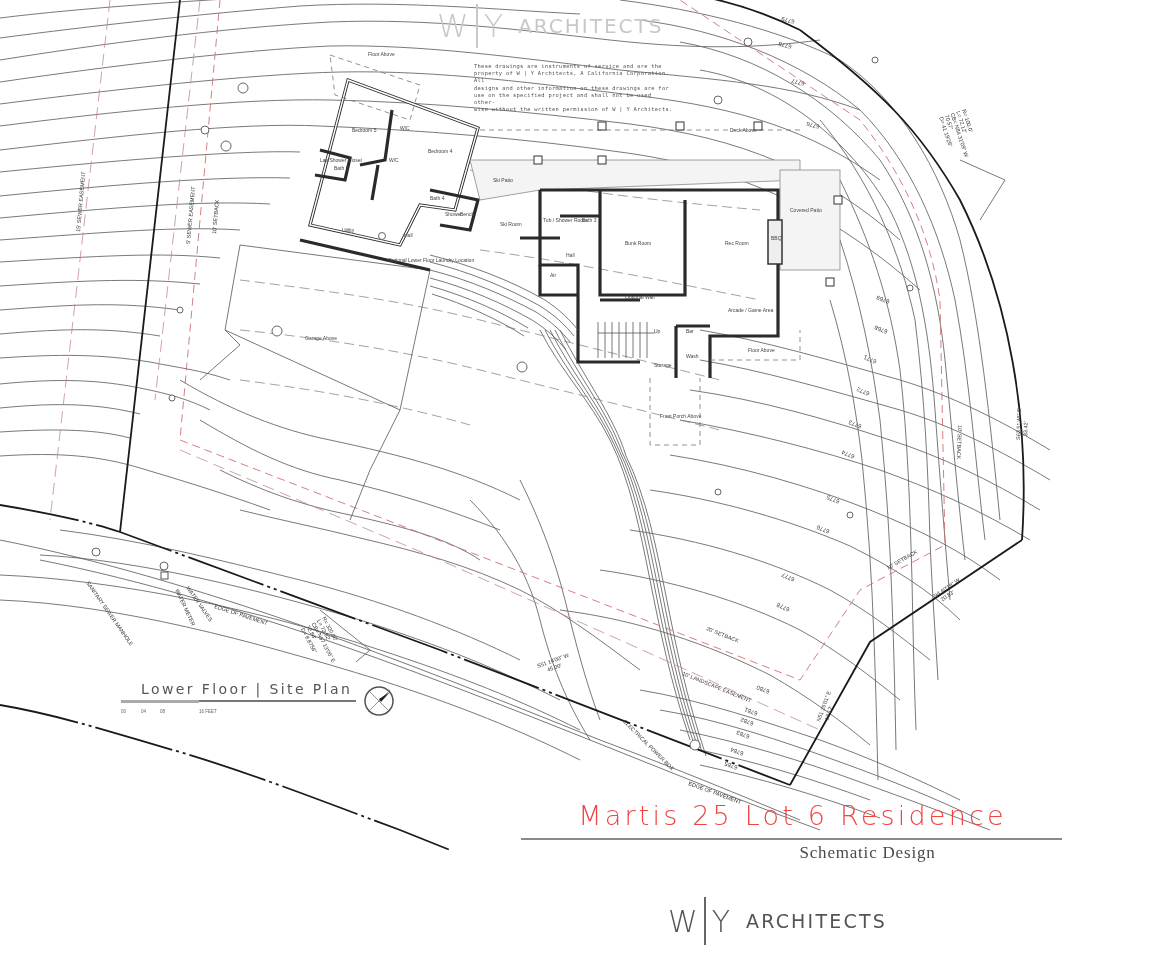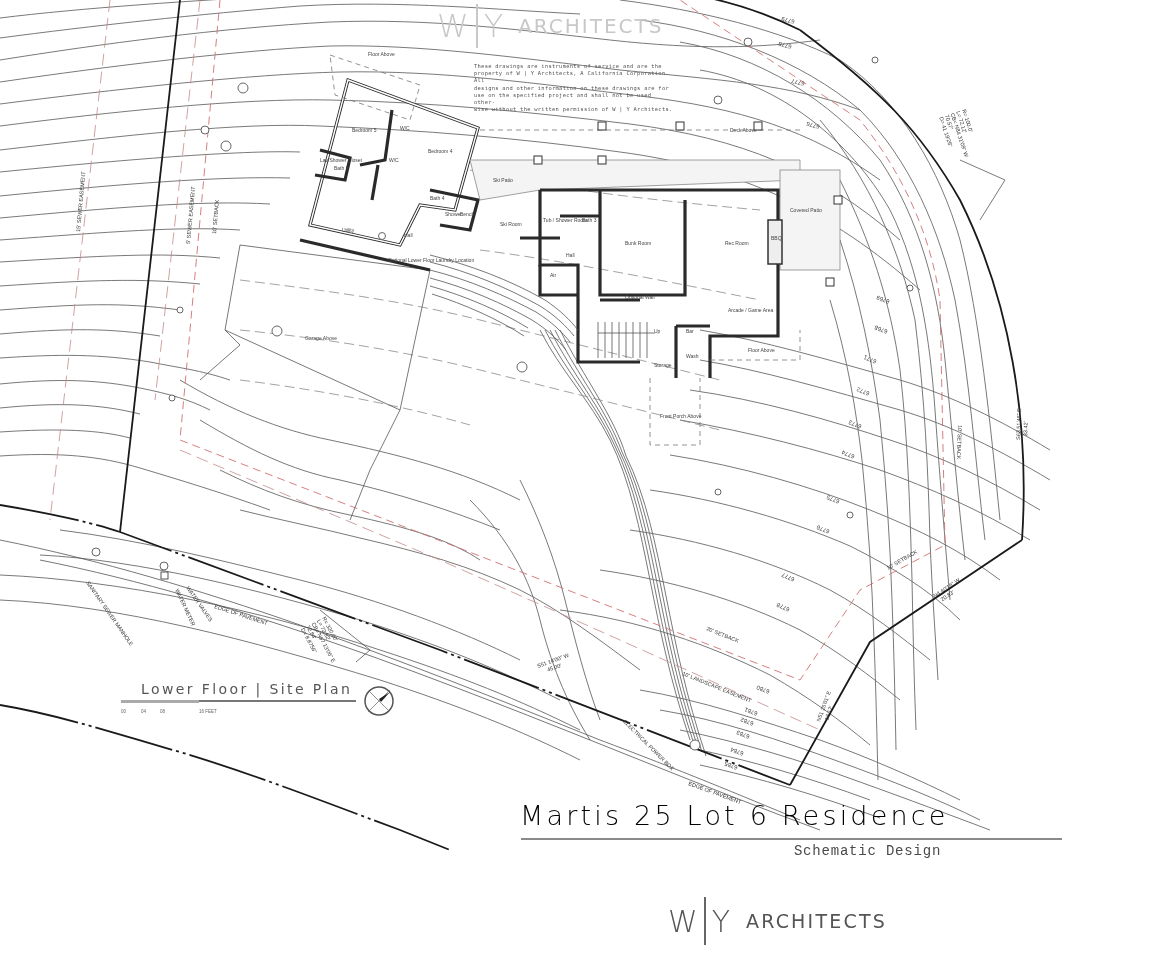--- a/index.html
+++ b/index.html
@@ -29,23 +29,23 @@
 
   .disclaimer { position:absolute; left:474px; top:63px; width:200px; font-family:"DejaVu Sans Mono", monospace; font-size:5.4px; line-height:7.2px; color:#555; letter-spacing:0.3px; }
 
   .plan-title { position:absolute; left:121px; top:681px; font-family:"DejaVu Sans", sans-serif; font-size:14px; letter-spacing:2.4px; color:#555;margin-left:20px; }
   .scale-bar { position:absolute; left:121px; top:700px; width:235px; height:2px; background:#777; }
   .scale-fill { position:absolute; left:121px; top:700px; width:78px; height:3px; background:#aaa; }
   .scale-ticks { position:absolute; left:121px; top:703px; font-family:"Liberation Sans", sans-serif; font-size:4.5px; color:#666; }
   .scale-ticks span { position:absolute; top:6px; white-space:nowrap; }
   .north-arrow { position:absolute; left:362px; top:684px; width:34px; height:34px; }
 
-  .project-title { position:absolute; left:520px; top:800px; width:545px; font-family:"DejaVu Sans", sans-serif; font-size:27px; letter-spacing:3.2px; color:#000000; font-weight:300; }
+  .project-title { position:absolute; left:520px; top:800px; width:545px; text-align:center; font-family:"DejaVu Sans", sans-serif; font-size:27px; letter-spacing:3.2px; color:#ef4444; font-weight:300; }
   .title-rule { position:absolute; left:521px; top:838px; width:541px; height:1.5px; background:#8a8a8a; }
-  .project-subtitle { position:absolute; left:520px; top:843px; width:357px; text-align:center; font-family:Liberation Mono, monospace; font-size:14px; letter-spacing:0.8px; color:#4a4a4a; padding-left:150px; box-sizing:border-box; width:545px; }
+  .project-subtitle { position:absolute; left:520px; top:843px; width:357px; text-align:center; font-family:Liberation Serif, serif; font-size:17px; letter-spacing:0.8px; color:#4a4a4a; padding-left:150px; box-sizing:border-box; width:545px; }
   .logo { position:absolute; left:668px; top:898px; height:46px; display:flex; align-items:center; color:#555; }
   .logo .l-letter { font-family:"DejaVu Sans", sans-serif; font-size:30px; font-weight:300; }
   .logo .l-bar { display:inline-block; width:2px; height:48px; background:#666; margin:0 6px; }
   .logo .l-word { font-family:"DejaVu Sans", sans-serif; font-size:19px; letter-spacing:2.2px; margin-left:16px; }
 </style>
 </head>
 <body>
 
 <svg class="plan" viewBox="0 0 1169 960" xmlns="http://www.w3.org/2000/svg">
 

